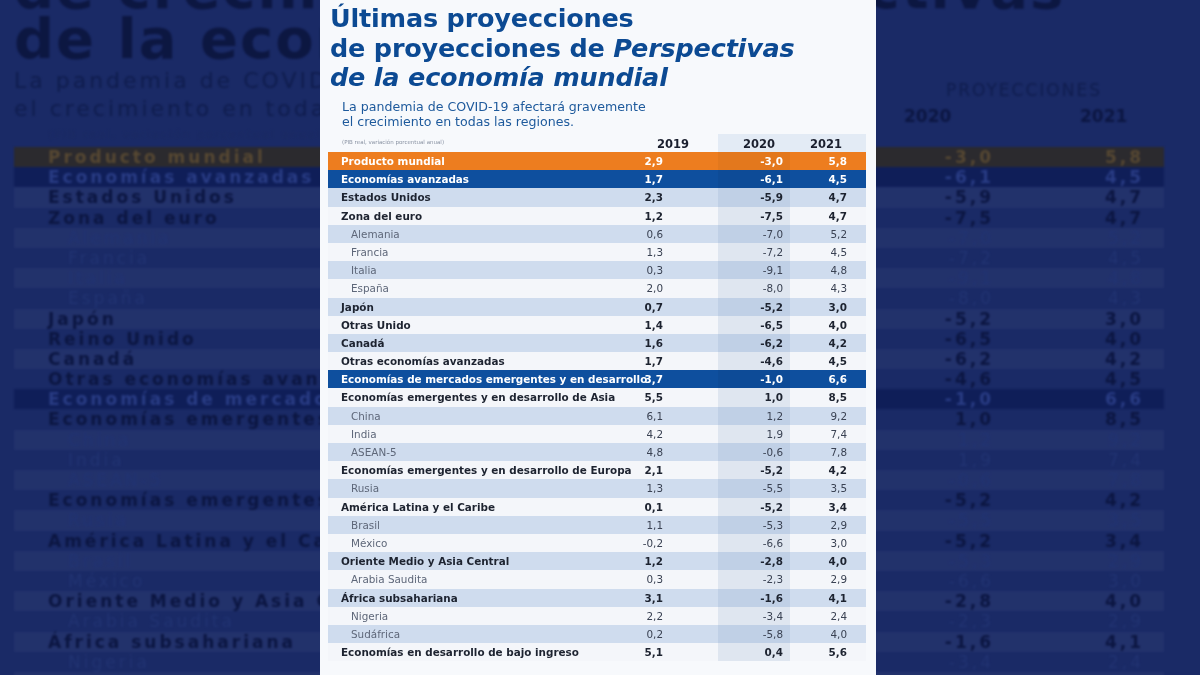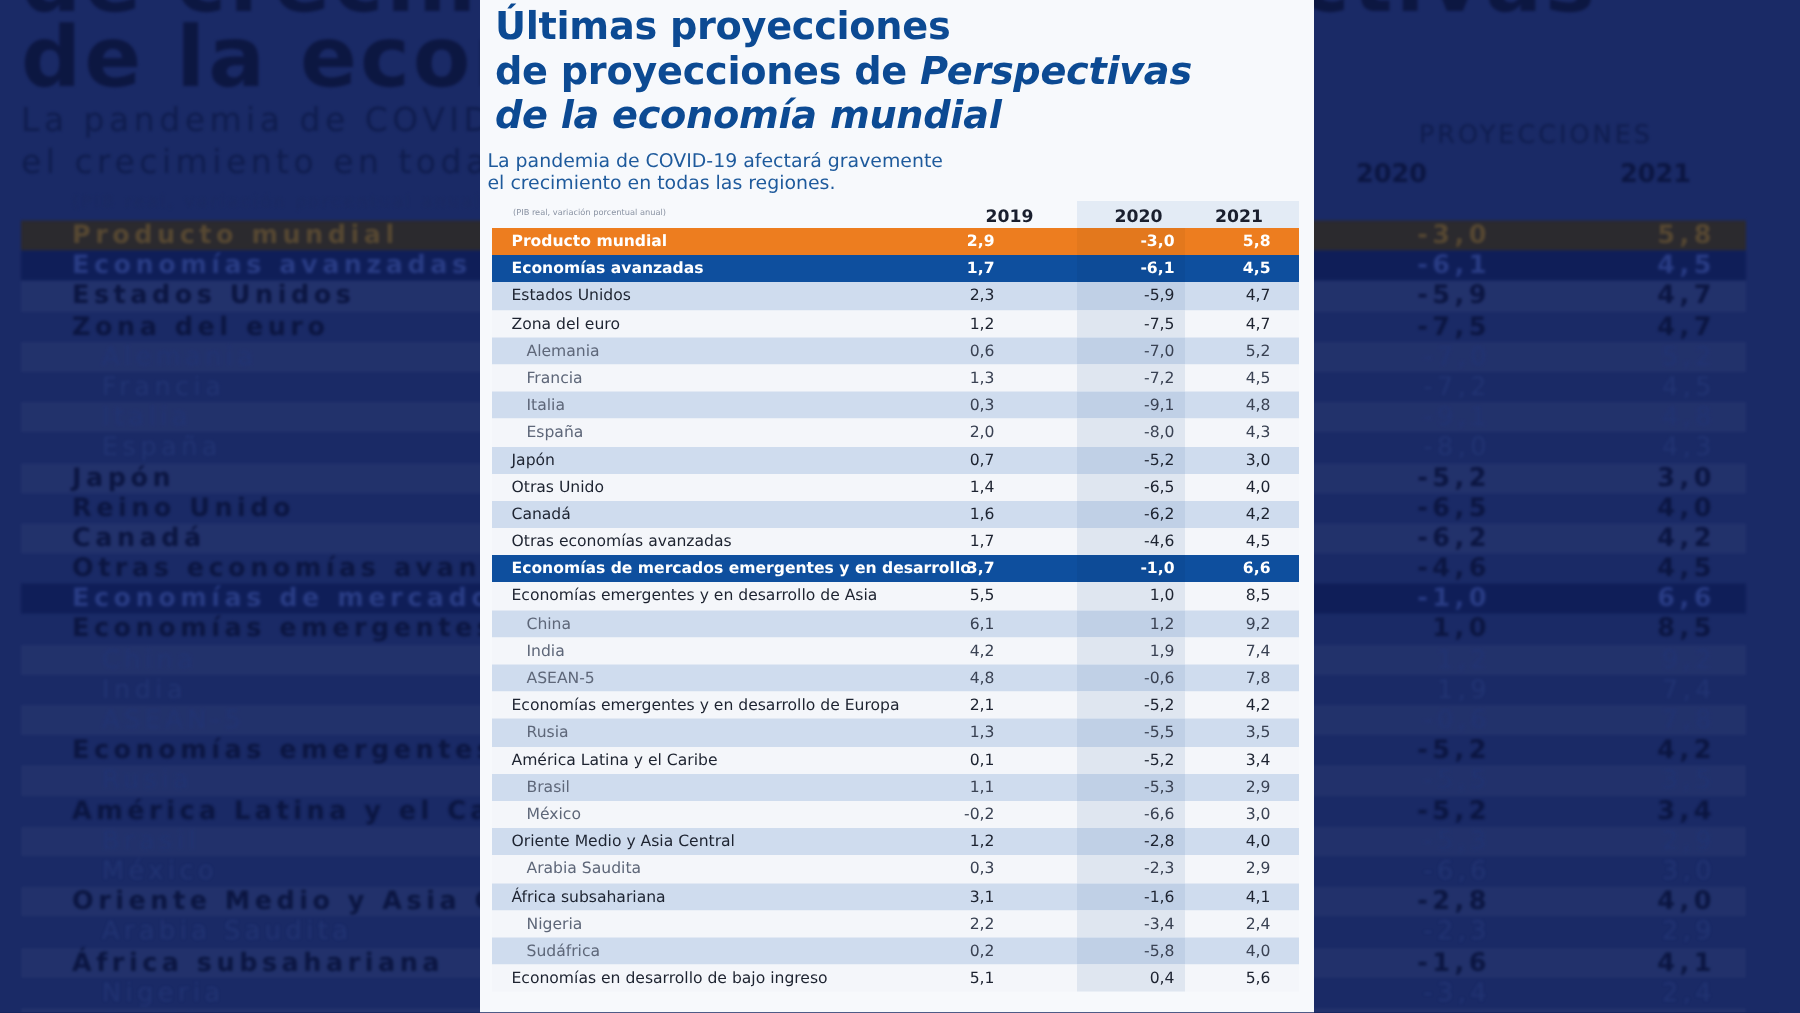--- a/index.html
+++ b/index.html
@@ -22,35 +22,35 @@
   .bd-row.blue { background: #0f1e58; color: #2a3d86; }
   .bd-row .lbl { position: absolute; left: 34px; }
   .bd-row.sub .lbl { left: 54px; }
   .bd-row .v1 { position: absolute; left: 900px; width: 80px; text-align: right; }
   .bd-row .v2 { position: absolute; left: 1050px; width: 80px; text-align: right; }
 
   
   .panel { position: absolute; left: 320px; top: 0; width: 556px; height: 675px; background: #f7f9fc; overflow: hidden; }
   .title { position: absolute; left: 10px; top: 4px; color: #0c4a93; font-weight: 800; font-size: 25.5px; line-height: 29.5px; letter-spacing: -0.2px; }
   .title em { font-style: italic; }
-  .subtitle { position: absolute; left: 5px; top: 99px; color: #1e5a9c; font-size: 12.6px; line-height: 15px; }
+  .subtitle { position: absolute; left: 22px; top: 99px; color: #1e5a9c; font-size: 12.6px; line-height: 15px; }
   .proj-label { position: absolute; left: 417px; top: 133px; color: #2b5a96; font-weight: 700; font-size: 13px; letter-spacing: 0.3px; }
   .units { position: absolute; left: 22px; top: 139px; font-size: 5.5px; color: #8a93a3; }
   .proj-band { position: absolute; left: 398px; top: 134px; width: 148px; height: 18px; background: #e3ebf5; }
   .year { position: absolute; top: 137px; font-weight: 800; font-size: 11.5px; color: #1a1f2e; }
 
   .table { position: absolute; left: 8px; top: 152px; width: 538px; }
   .row { position: relative; height: 18.2px; font-size: 10.4px; line-height: 18.2px; color: #1d2330; }
   .row.alt { background: #cfdcee; }
   .row.plain { background: #f4f6fa; }
   .row .shade { position: absolute; left: 390px; width: 72px; top: 0; bottom: 0; background: rgba(120,150,195,0.16); }
   .row.orange { background: #ed7d1f; color: #fff; font-weight: 700; }
   .row.blue { background: #0e4f9e; color: #fff; font-weight: 700; }
   .row.orange .shade, .row.blue .shade { background: rgba(0,0,0,0.04); }
-  .row.group { font-weight: 400; }
+  .row.group { font-weight: 700; }
   .row.sub .lbl { padding-left: 10px; color: #5e6779; }
   .lbl { position: absolute; left: 13px; white-space: nowrap; }
   .v { position: absolute; width: 50px; text-align: right; }
   .v.y19 { left: 285px; }
   .v.y20 { left: 405px; }
   .v.y21 { left: 469px; }
   .row.sub .v { color: #3a4253; }
   .row.orange .lbl, .row.blue .lbl { color: #fff; }
 </style>
 </head>

